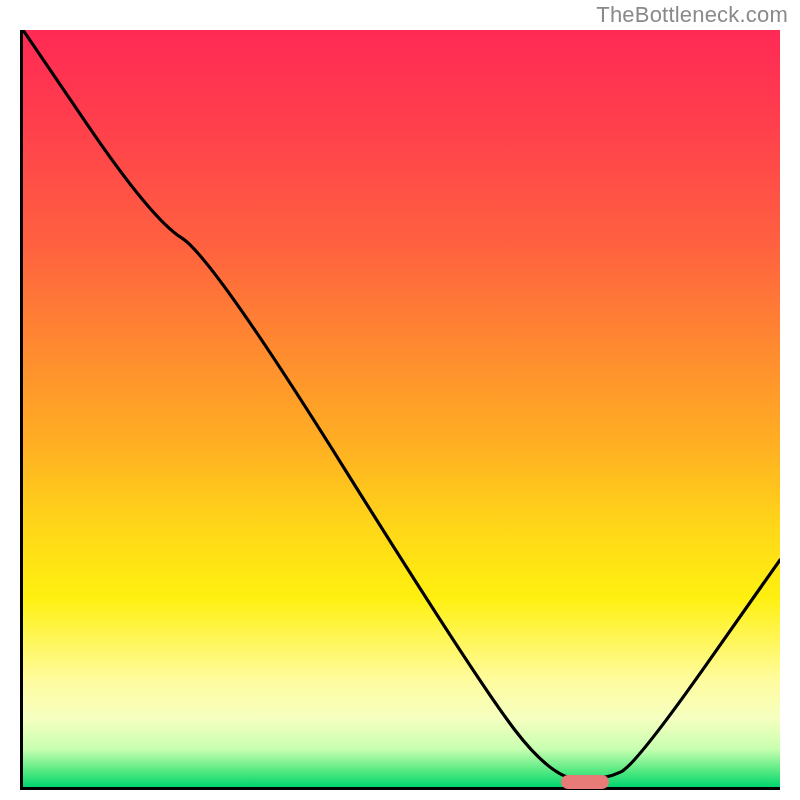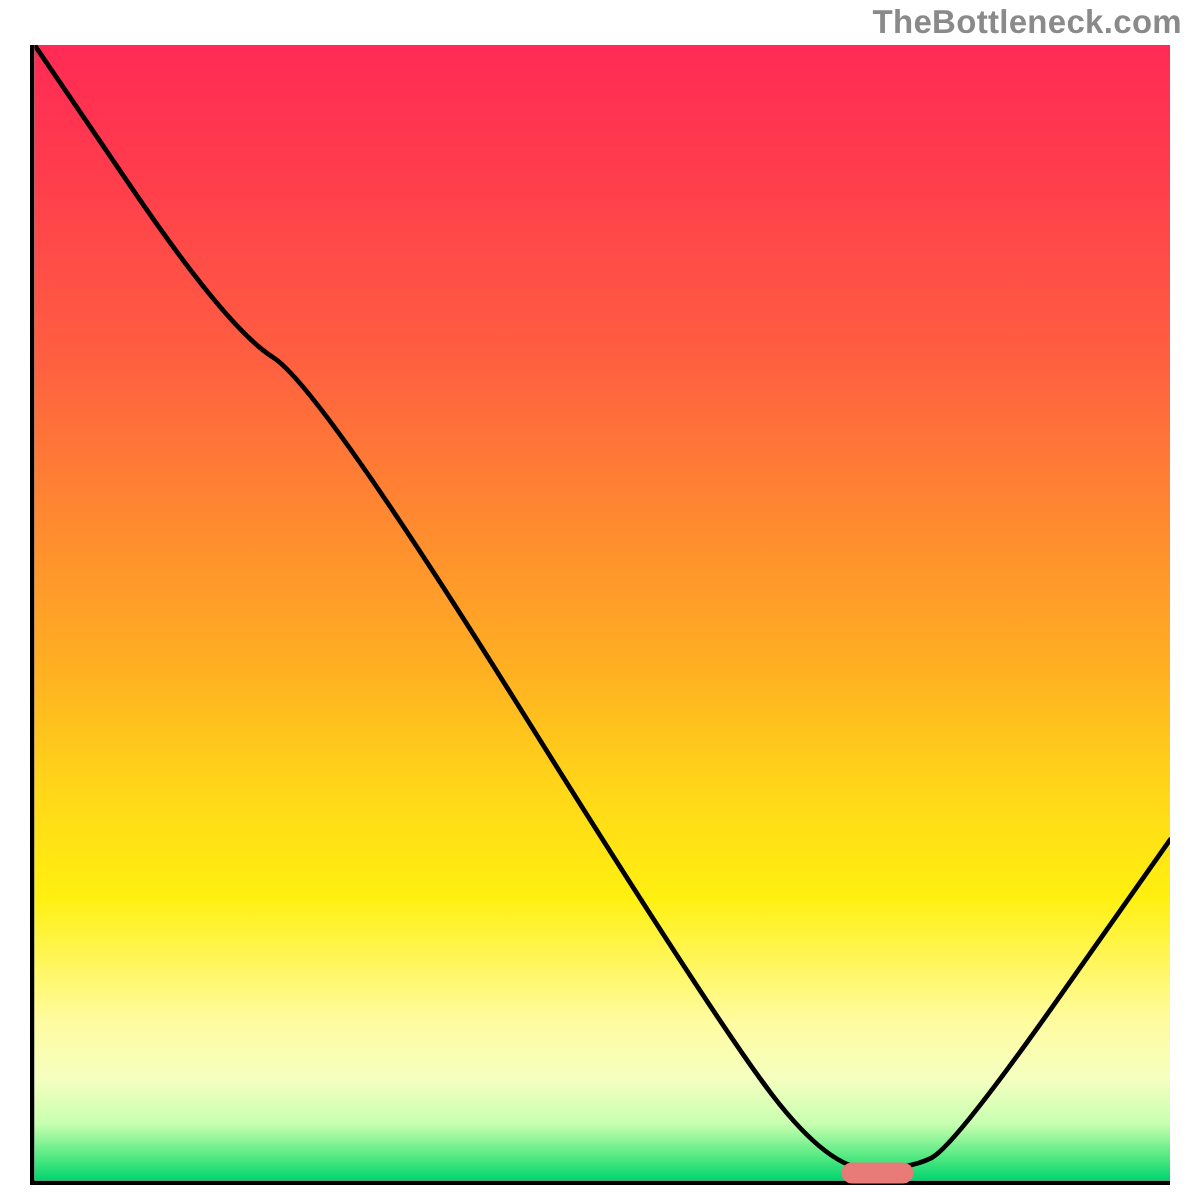--- a/index.html
+++ b/index.html
@@ -15,21 +15,21 @@
     position: relative;
     width: 800px;
     height: 800px;
   }
   .attribution {
     position: absolute;
     top: 2px;
     right: 12px;
     font-size: 22px;
     color: #8a8a8a;
-    font-weight: 700;
+    font-weight: 400;
     letter-spacing: 0.2px;
   }
   .plot-frame {
     position: absolute;
     left: 20px;
     top: 30px;
     width: 760px;
     height: 760px;
     border-left: 3px solid #000;
     border-bottom: 3px solid #000;

